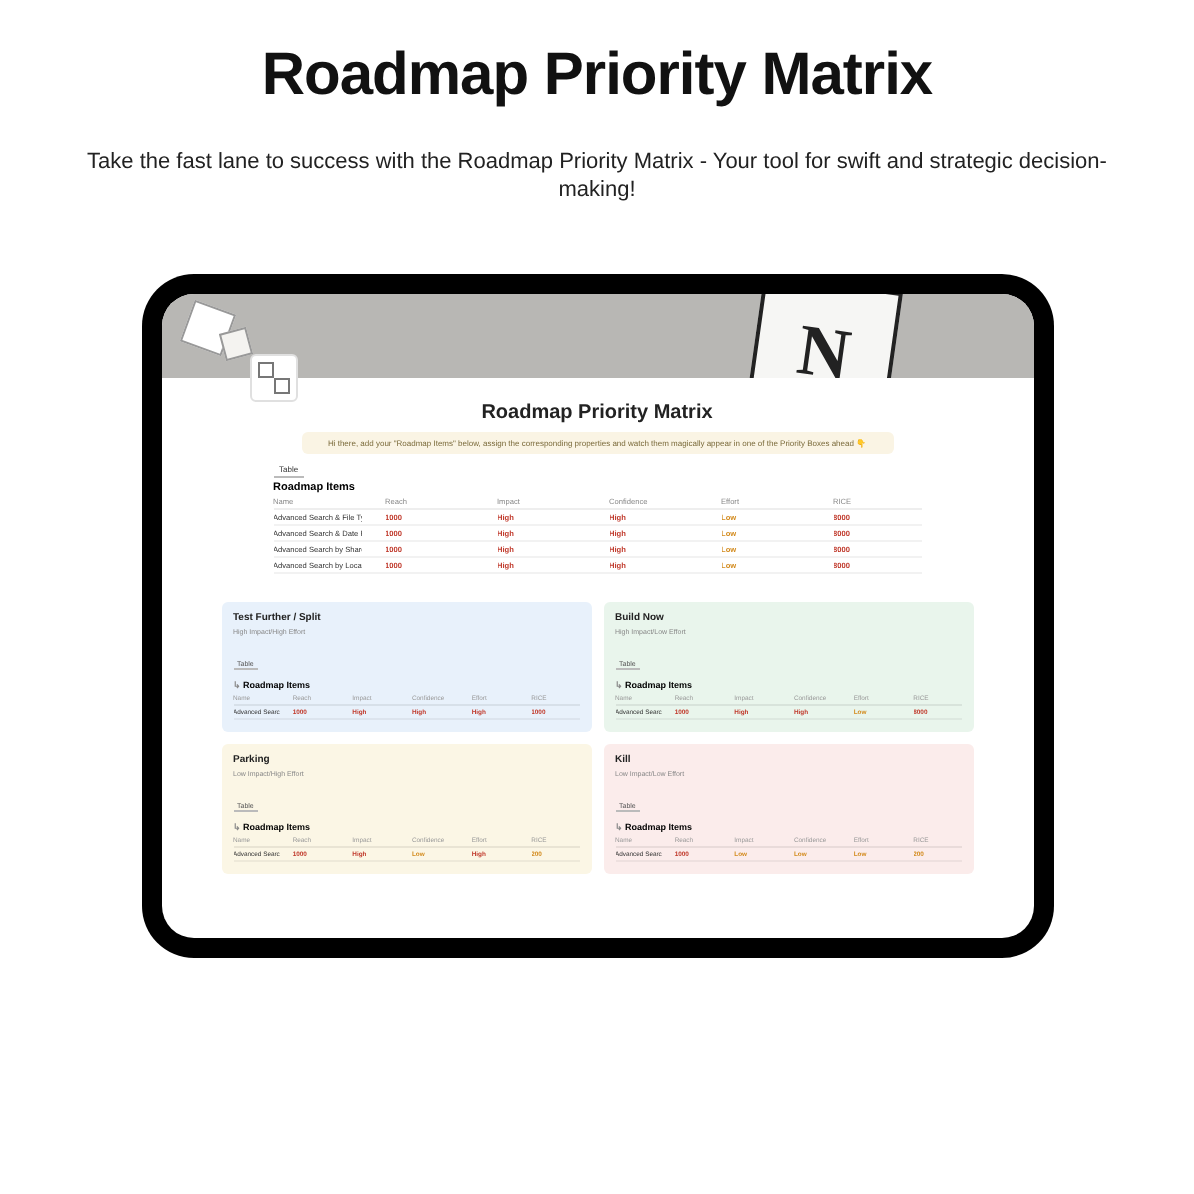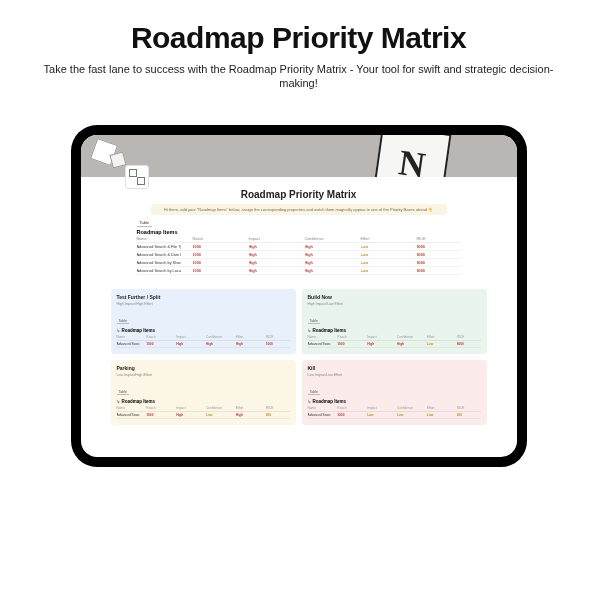--- a/index.html
+++ b/index.html
@@ -17,21 +17,21 @@
   .hero-title {
     font-size: 30px;
     font-weight: 900;
     letter-spacing: -0.5px;
     line-height: 1.05;
     color: #111;
   }
   .hero-sub {
     font-size: 11px;
     color: #222;
-    margin-top: 8px;
+    margin-top: 20px;
     line-height: 1.35;
     padding: 0 10px;
   }
   .tablet {
     margin: 24px auto 0;
     width: 456px;
     height: 342px;
     background: #000;
     border-radius: 26px;
     padding: 10px;

